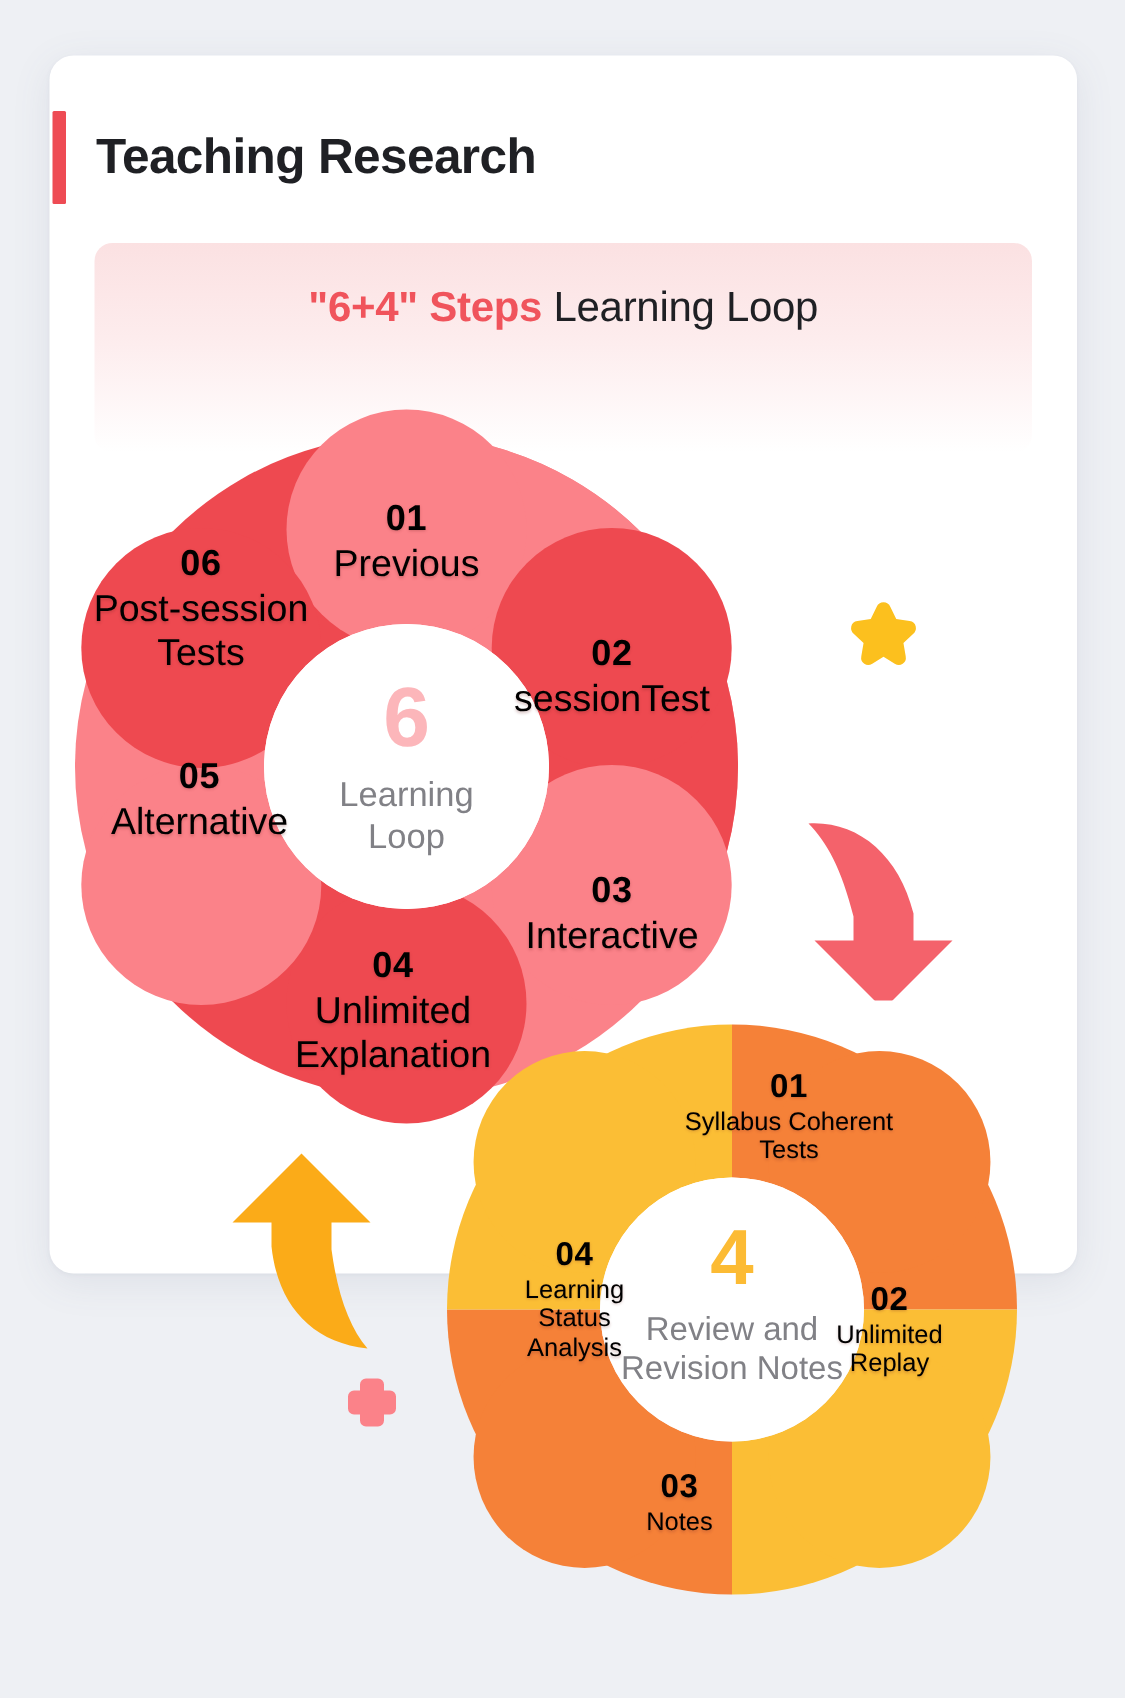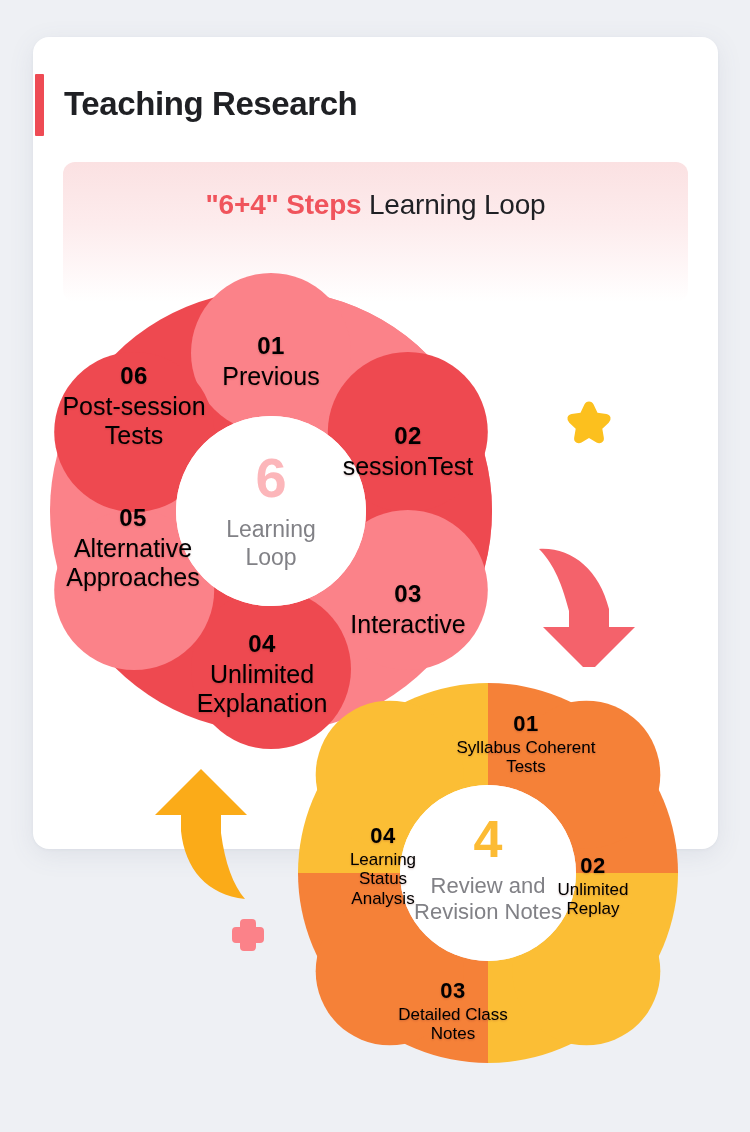--- a/index.html
+++ b/index.html
@@ -157,21 +157,20 @@
 
         <div class="lbl w6" style="left:212px; top:340px; width:180px; margin-left:-90px;">
           <span class="num">04</span>
           <span class="txt">Unlimited</span>
           <span class="txt">Explanation</span>
         </div>
 
         <div class="lbl w6" style="left:83px; top:214px; width:180px; margin-left:-90px;">
           <span class="num">05</span>
           <span class="txt">Alternative</span>
-          <span class="txt">Approaches</span>
         </div>
 
         <div class="lbl w6" style="left:84px; top:72px; width:180px; margin-left:-90px;">
           <span class="num">06</span>
           <span class="txt">Post-session</span>
           <span class="txt">Tests</span>
         </div>
       </div>
 
       <div class="donut" style="left:265px; top:646px; width:380px; height:380px;">
@@ -215,21 +214,20 @@
         </div>
 
         <div class="lbl w4" style="left:295px; top:170px; width:150px; margin-left:-75px;">
           <span class="num">02</span>
           <span class="txt">Unlimited</span>
           <span class="txt">Replay</span>
         </div>
 
         <div class="lbl w4" style="left:155px; top:295px; width:200px; margin-left:-100px;">
           <span class="num">03</span>
-          <span class="txt">Detailed Class</span>
           <span class="txt">Notes</span>
         </div>
 
         <div class="lbl w4" style="left:85px; top:140px; width:140px; margin-left:-70px;">
           <span class="num">04</span>
           <span class="txt">Learning</span>
           <span class="txt">Status</span>
           <span class="txt">Analysis</span>
         </div>
       </div>

